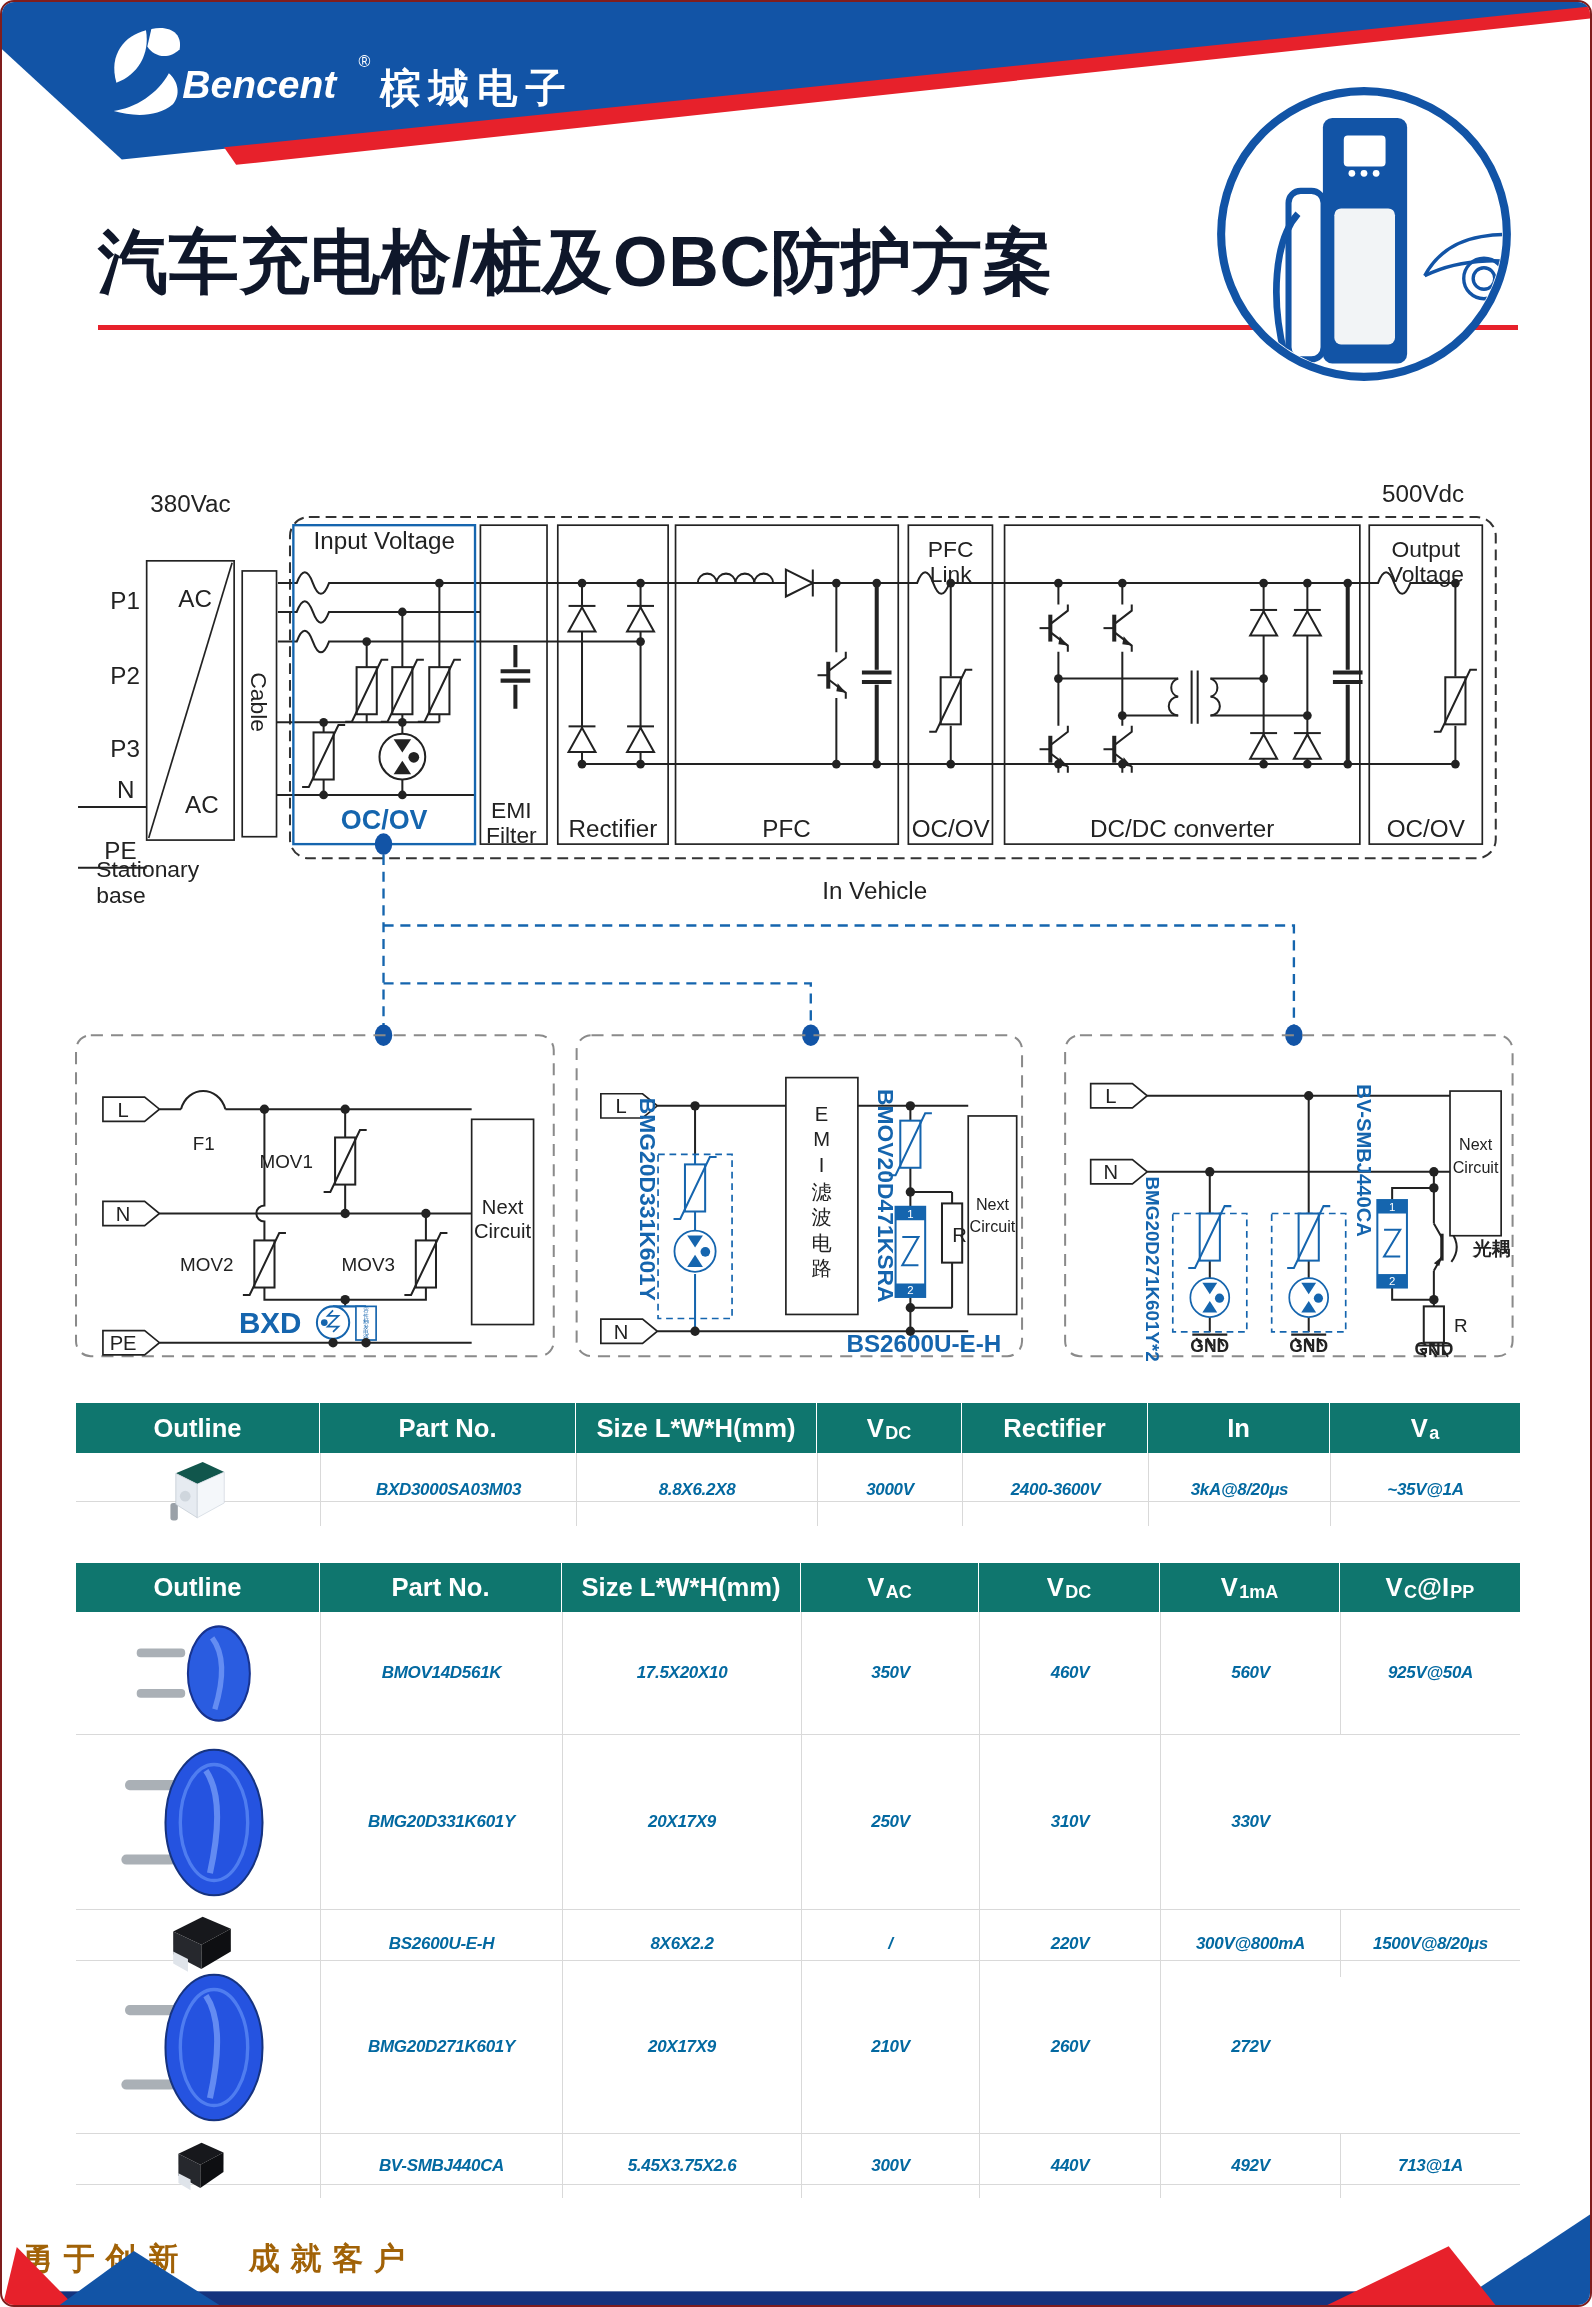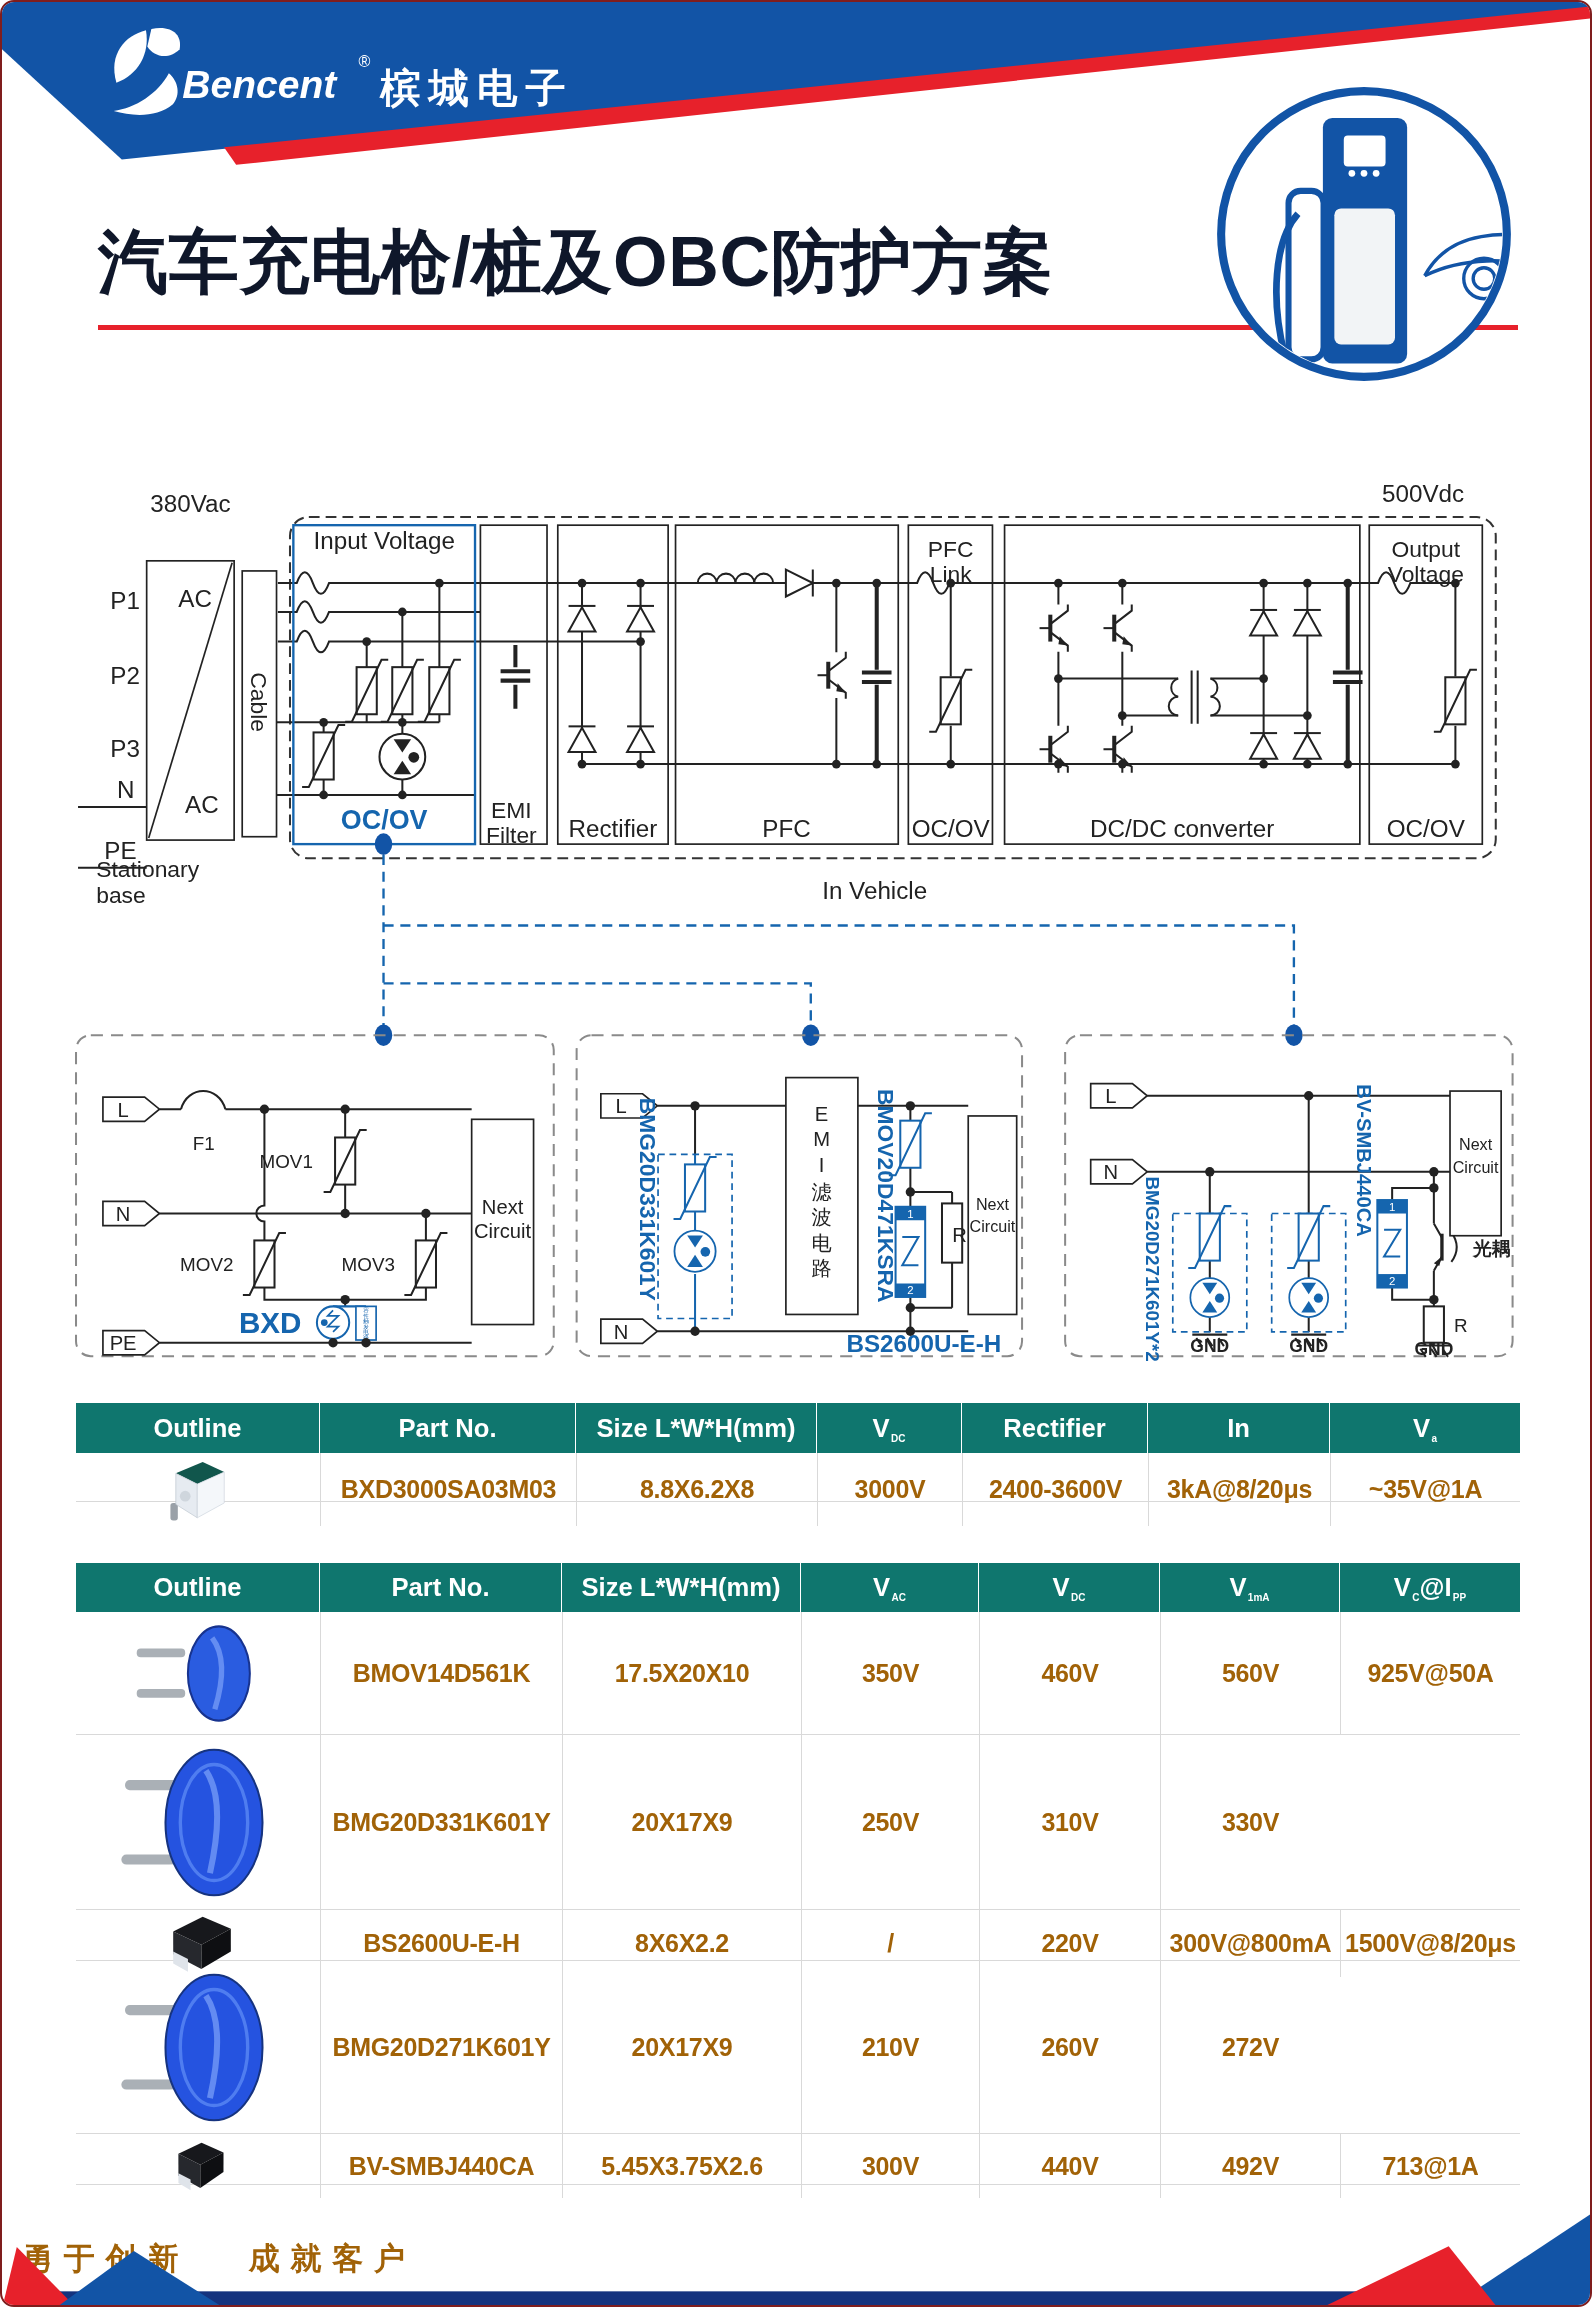--- a/index.html
+++ b/index.html
@@ -14,22 +14,22 @@
   .t1{top:1401px;}
   .t2{top:1561px;}
   .thead{display:grid;background:#0f766e;color:#fff;}
   .t1 .thead{grid-template-columns:244px 256px 241px 145px 186px 182px 190px;height:50px;}
   .t2 .thead{grid-template-columns:244px 242px 239px 178px 181px 180px 180px;height:49px;}
   .trow{display:grid;background:#fff;border-bottom:1.3px solid #d9d9d9;}
   .t1 .trow{grid-template-columns:244px 256px 241px 145px 186px 182px 190px;height:48px;}
   .t2 .trow{grid-template-columns:244px 242px 239px 178px 181px 180px 180px;}
   .th{display:flex;align-items:center;justify-content:center;font-size:25.6px;font-weight:bold;border-right:1.3px solid #fff;}
   .th:last-child{border-right:none;}
-  .sub{font-size:10px;align-self:flex-end;transform:translateY(-9.4px);margin-left:1.3px;}
-  .td{display:flex;align-items:center;justify-content:center;font-size:25px;font-weight:700;color:#a16207;border-left:0.7px solid #d9d9d9;letter-spacing:-0.3px;white-space:nowrap;}
+  .sub{font-size:18px;align-self:flex-end;transform:translateY(-9.4px);margin-left:1.3px;}
+  .td{display:flex;align-items:center;justify-content:center;font-size:17px;font-weight:700;color:#0369a1;border-left:0.7px solid #d9d9d9;letter-spacing:-0.3px;white-space:nowrap;font-style:italic;}
   .td:first-child{border-left:none;overflow:visible;}
   .footer{position:absolute;left:0;top:2218px;width:100%;text-align:left;color:#a16207;font-size:31px;letter-spacing:10.8px;font-weight:bold;margin-top:18px;}
   .footer span{margin:0 20px;}
 </style>
 </head>
 <body>
 
 <div class="page">
 
   <svg class="abs" style="left:0;top:0" width="1592" height="175" viewBox="0 0 2366 260">

